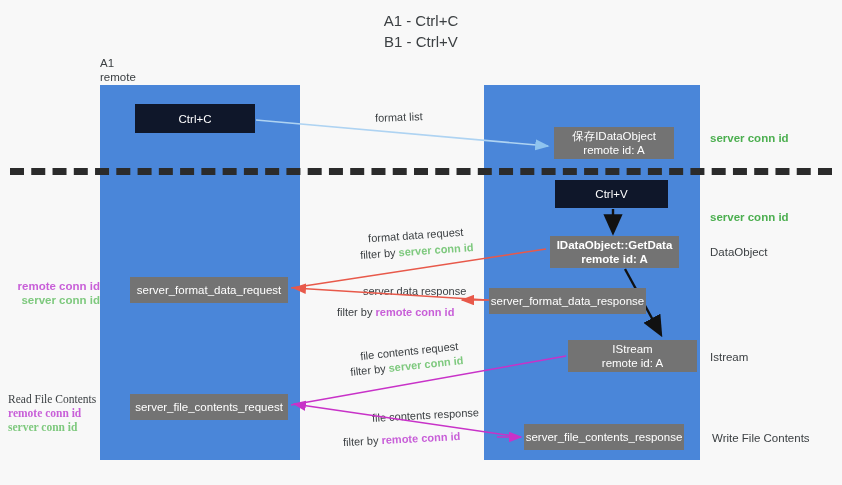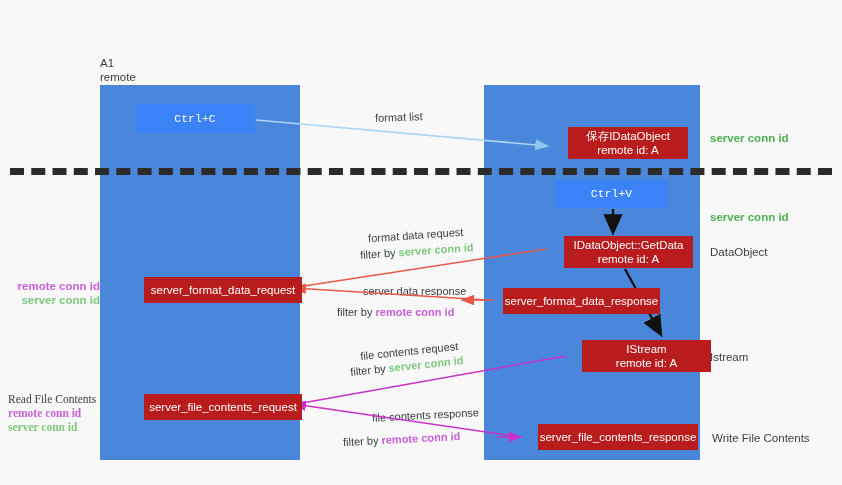--- a/index.html
+++ b/index.html
@@ -42,27 +42,27 @@
   
   .node{
     position:absolute;
     display:flex;align-items:center;justify-content:center;
     text-align:center;
     color:#ffffff;font-size:11.5px;line-height:14px;
     white-space:pre-line;
     box-sizing:border-box;
     z-index:6;
   }
-  .node.green{background:#3b82f6;font-family:Liberation Mono, monospace;}
-  .node.orange{background:#b91c1c;margin-left:14px;}
+  .node.green{background:#0f172a;}
+  .node.orange{background:#737373;}
 
   #n-ctrlc{left:135px;top:104px;width:120px;height:29px;}
   #n-save-ido{left:554px;top:127px;width:120px;height:32px;}
   #n-ctrlv{left:555px;top:180px;width:113px;height:28px;}
-  #n-getdata{left:550px;top:236px;width:129px;height:32px;}
+  #n-getdata{left:550px;top:236px;width:129px;height:32px;font-weight:bold;}
   #n-fmt-req{left:130px;top:277px;width:158px;height:26px;}
   #n-fmt-res{left:489px;top:288px;width:157px;height:26px;}
   #n-istream{left:568px;top:340px;width:129px;height:32px;}
   #n-file-req{left:130px;top:394px;width:158px;height:26px;}
   #n-file-res{left:524px;top:424px;width:160px;height:26px;}
 
   
   .side{position:absolute;font-size:11.5px;line-height:14px;white-space:pre-line;}
   .side.green{color:#4caf50;font-weight:bold;}
   .side.dark{color:#3c4043;}
@@ -98,20 +98,22 @@
   #e-fcres{left:372px;top:408px;transform:rotate(-3deg);}
   #e-fcres2{left:343px;top:432px;transform:rotate(-3deg);}
 
   svg#wires{position:absolute;left:0;top:0;width:842px;height:485px;z-index:3;}
 </style>
 </head>
 <body>
 
 <div id="stage">
 
+  <div class="title">A1 - Ctrl+C
+B1 - Ctrl+V</div>
 
   <div class="col-head" id="head-a1">A1
 remote</div>
 
   <div class="lane" id="lane-a1"></div>
   <div class="lane" id="lane-b1"></div>
 
   <svg id="wires" viewBox="0 0 842 485">
     <defs>
       <marker id="ah-blue" markerWidth="9" markerHeight="7" refX="8" refY="3.5" orient="auto">

